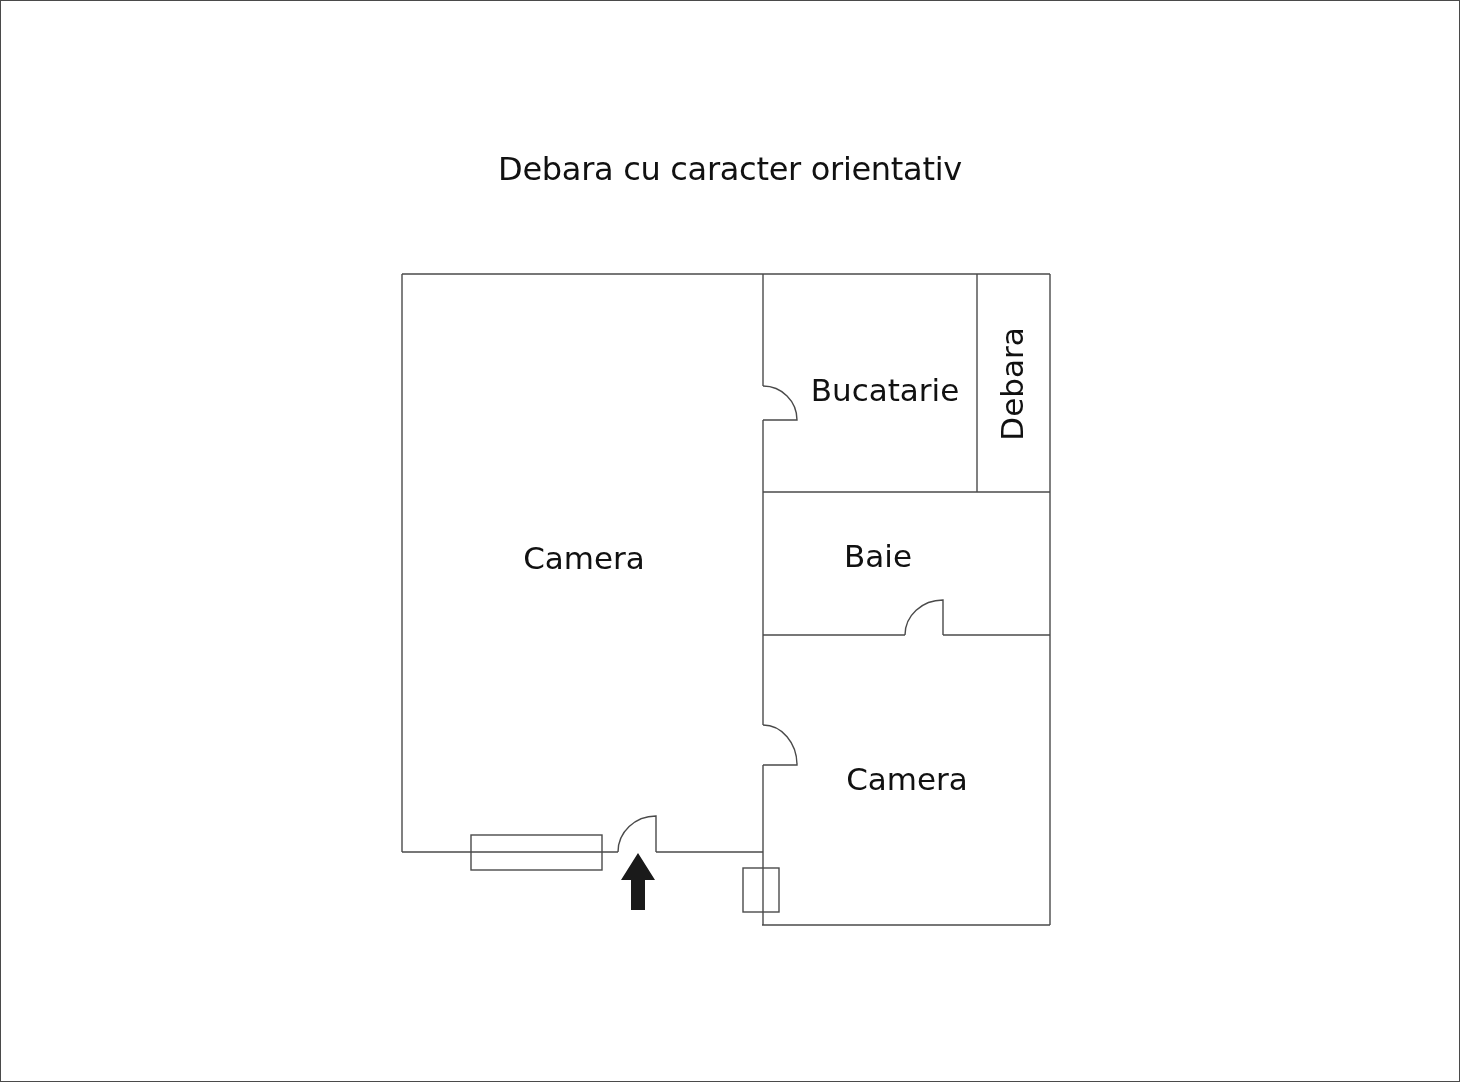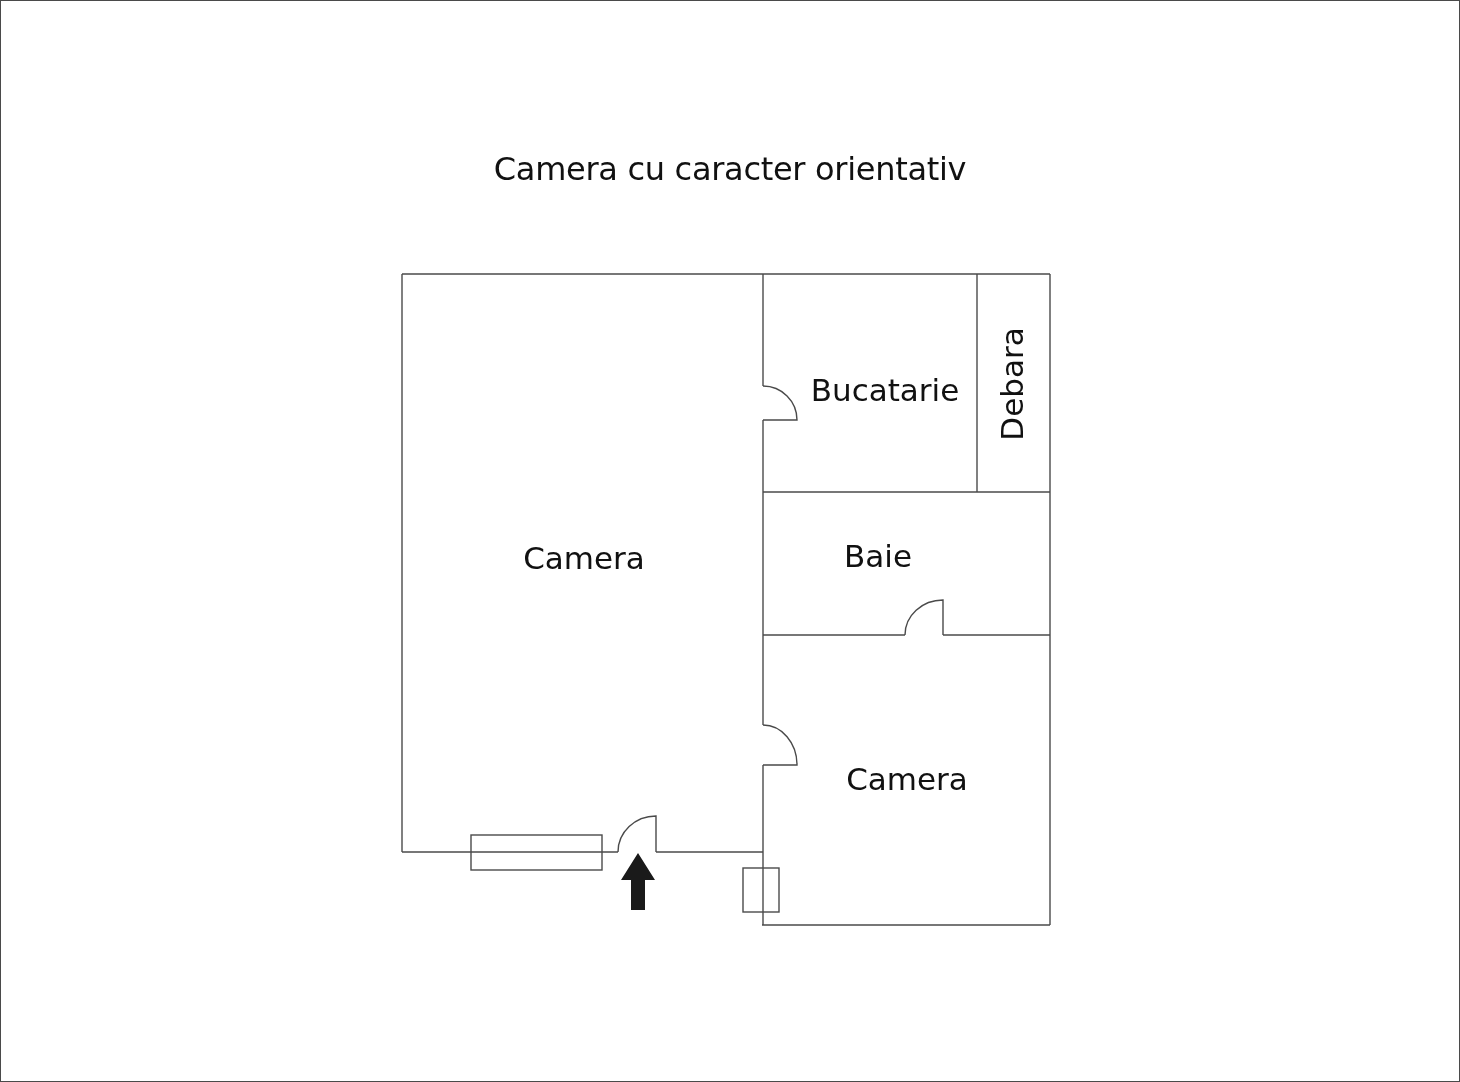--- a/index.html
+++ b/index.html
@@ -8,21 +8,21 @@
   .title { position:absolute; left:0; width:1460px; top:150px; text-align:center; font-size:32px; color:#111; letter-spacing:-0.3px; }
   svg.plan { position:absolute; left:0; top:0; }
   .lbl { position:absolute; font-size:31px; color:#111; white-space:nowrap; transform:translate(-50%,-50%); }
   .lbl.vert { transform:translate(-50%,-50%) rotate(-90deg); }
 </style>
 </head>
 <body>
 
 <div class="frame"></div>
 
-<div class="title">Camera cu caracter orientativ</div>
+<div class="title">Debara cu caracter orientativ</div>
 
 <svg class="plan" width="1460" height="1082" viewBox="0 0 1460 1082">
   <g fill="none" stroke="#4a4a4a" stroke-width="1.4">
 
     <line x1="402" y1="274" x2="1050" y2="274"></line>
     <line x1="402" y1="274" x2="402" y2="852"></line>
     <line x1="402" y1="852" x2="618" y2="852"></line>
     <line x1="656" y1="852" x2="763" y2="852"></line>
 
     <line x1="1050" y1="274" x2="1050" y2="925"></line>

